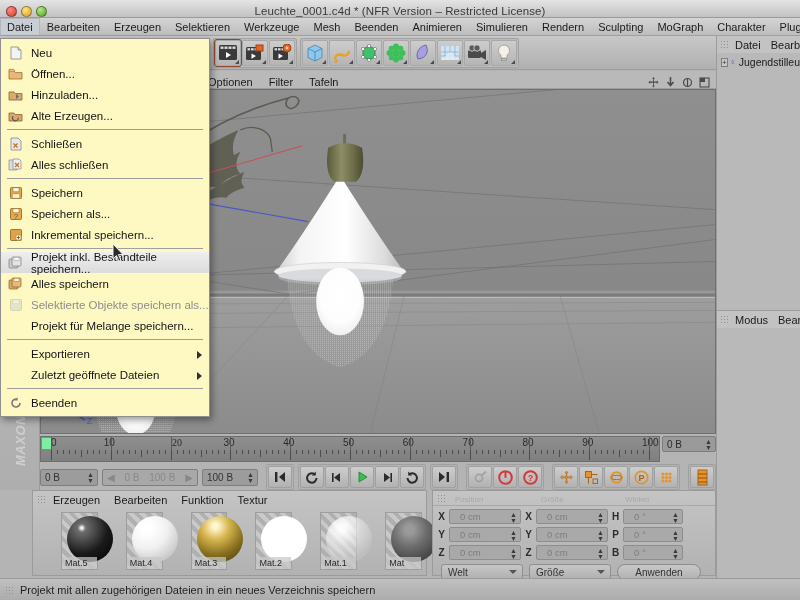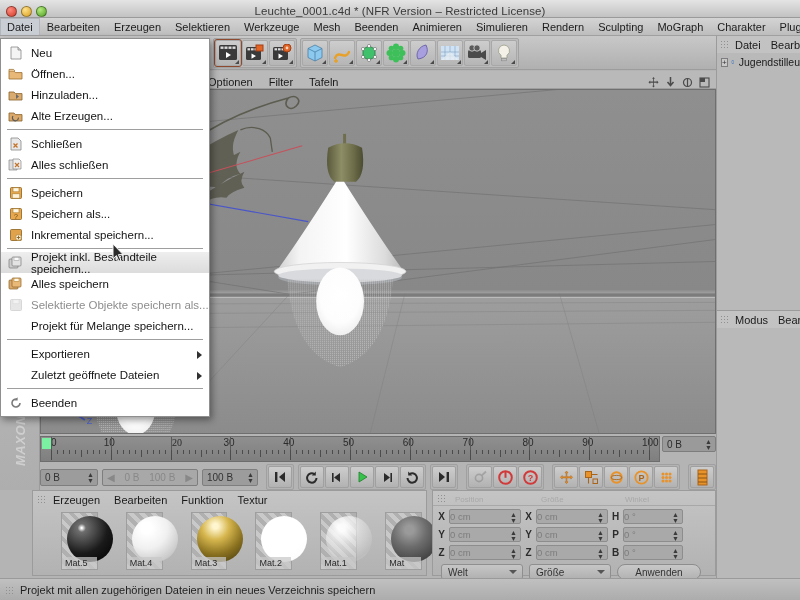--- a/index.html
+++ b/index.html
@@ -179,21 +179,21 @@
     position:absolute; left:432px; top:490px; width:284px; height:86px;
     background:linear-gradient(#c4c4c4,#b2b2b2); border:1px solid #9b9b9b;
   }
   .coordhdr { height:15px; position:relative; border-bottom:1px solid #a8a8a8; }
   .coordhdr .hl { position:absolute; top:4px; font-size:8px; color:#a8a8a8; }
   .coordgrid { padding:3px 4px; }
   .crow { display:flex; align-items:center; gap:3px; margin-bottom:3px; }
   .clbl { width:9px; font-size:10px; font-weight:bold; color:#2c2c2c; text-align:center; }
   .cfield {
     width:72px; height:15px; background:#a9a9a9; border:1px solid #8d8d8d; border-radius:2px;
-    font-size:9.5px; color:#7d7d7d; padding-left:0; line-height:14px; position:relative;
+    font-size:9.5px; color:#7d7d7d; padding-left:10px; line-height:14px; position:relative;
   }
   .cfield.small { width:60px; }
   .crow2 { display:flex; gap:6px; padding:1px 4px 0 4px; align-items:center; }
   .cselect {
     width:82px; height:16px; background:linear-gradient(#c6c6c6,#b0b0b0);
     border:1px solid #8f8f8f; border-radius:3px; font-size:10px; color:#333;
     padding-left:6px; line-height:15px; position:relative;
   }
   .cselect .dn { position:absolute; right:5px; top:5px; width:0;height:0;
     border-left:4px solid transparent;border-right:4px solid transparent;border-top:4px solid #555; }
@@ -225,21 +225,21 @@
     position:absolute; left:0; top:578px; width:800px; height:22px;
     background:linear-gradient(#c0c0c0,#acacac); border-top:1px solid #9a9a9a;
     display:flex; align-items:center; padding-left:20px; font-size:11px; color:#1f1f1f;
   }
   .sgrip { position:absolute; left:5px; top:7px; width:10px; height:9px;
     background-image:radial-gradient(#909090 40%, transparent 41%); background-size:3px 3px; }
 
   
   .dropdown {
     position:absolute; left:0; top:38px; width:210px;
-    background:#ffffff; border:1px solid #8f8f8f;
+    background:#fef9c3; border:1px solid #8f8f8f;
     box-shadow:2px 3px 7px rgba(0,0,0,.4);
     z-index:50; padding:3px 0;
   }
   .dd-item {
     height:21px; display:flex; align-items:center; gap:7px;
     padding-left:6px; font-size:11.5px; color:#141414; position:relative;
   }
   .dd-item.hover { background:linear-gradient(#eeeeee,#dcdcdc); }
   .dd-item.disabled { color:#8d8d8d; }
   .dd-sep { height:1px; background:#9e9e9e; margin:3px 6px; }

